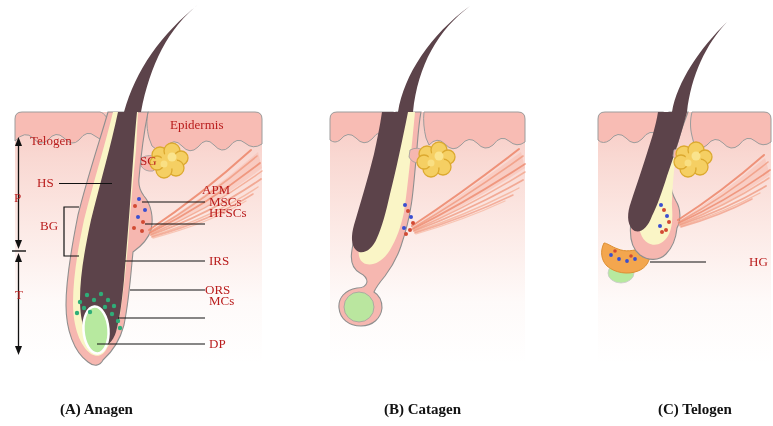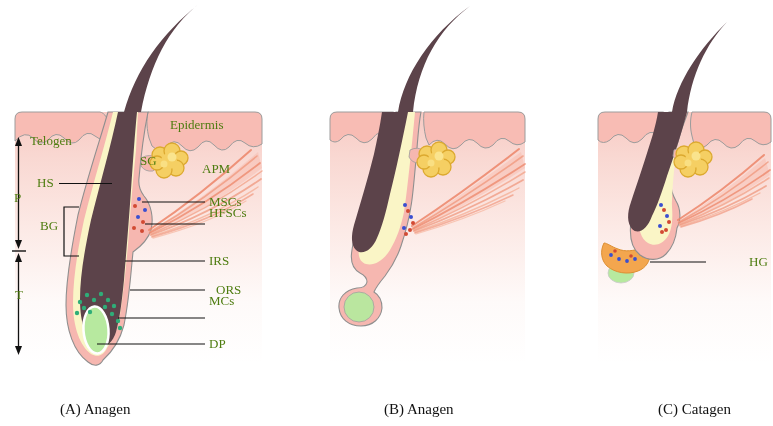--- a/index.html
+++ b/index.html
@@ -1,20 +1,20 @@
 <!DOCTYPE html>
 <html><head>
 <meta charset="utf-8">
 <style>
   html,body{margin:0;padding:0;background:#fff;}
   #stage{position:relative;width:773px;height:426px;background:#ffffff;overflow:hidden;
          font-family:"Liberation Serif","DejaVu Serif",serif;}
   #art{position:absolute;left:0;top:0;}
-  .lbl{position:absolute;color:#4d7c0f;font-size:13px;line-height:1.1;white-space:nowrap;}
-  .cap{position:absolute;top:401px;color:#111;font-size:15px;white-space:nowrap;}
+  .lbl{position:absolute;color:#b91c1c;font-size:13px;line-height:1.1;white-space:nowrap;}
+  .cap{position:absolute;top:401px;color:#111;font-size:15px;white-space:nowrap;font-weight:bold;}
 </style>
 </head>
 <body>
 
 <div id="stage">
 <svg id="art" width="773" height="426" viewBox="0 0 773 426">
   <defs>
     <linearGradient id="dermisGrad" gradientUnits="userSpaceOnUse" x1="0" y1="112" x2="0" y2="365">
       <stop offset="0" stop-color="#f7cac3"></stop>
       <stop offset="0.18" stop-color="#f9d8d2"></stop>
@@ -226,29 +226,29 @@
           <circle cx="688" cy="163" r="3.5" fill="#f9df83"></circle>
     </g>
 
     <line x1="650" y1="262" x2="706" y2="262" stroke="#111" stroke-width="1.1"></line>
   </g>
 </svg>
 
 <span class="lbl" style="left:170px;top:118px">Epidermis</span>
 <span class="lbl" style="left:30px;top:134px">Telogen</span>
 <span class="lbl" style="left:140px;top:154px">SG</span>
-<span class="lbl" style="left:202px;top:162px">APM</span>
+<span class="lbl" style="left:202px;top:183px">APM</span>
 <span class="lbl" style="left:37px;top:176px">HS</span>
 <span class="lbl" style="left:14px;top:191px">P</span>
 <span class="lbl" style="left:40px;top:219px">BG</span>
 <span class="lbl" style="left:15px;top:288px">T</span>
 <span class="lbl" style="left:209px;top:195px">MSCs</span>
 <span class="lbl" style="left:209px;top:206px">HFSCs</span>
 <span class="lbl" style="left:209px;top:254px">IRS</span>
-<span class="lbl" style="left:216px;top:283px">ORS</span>
+<span class="lbl" style="left:205px;top:283px">ORS</span>
 <span class="lbl" style="left:209px;top:294px">MCs</span>
 <span class="lbl" style="left:209px;top:337px">DP</span>
 <span class="lbl" style="left:749px;top:255px">HG</span>
 
 <span class="cap" style="left:60px">(A)  Anagen</span>
-<span class="cap" style="left:384px">(B) Anagen</span>
-<span class="cap" style="left:658px">(C) Catagen</span>
+<span class="cap" style="left:384px">(B) Catagen</span>
+<span class="cap" style="left:658px">(C) Telogen</span>
 </div>
 
 </body></html>

